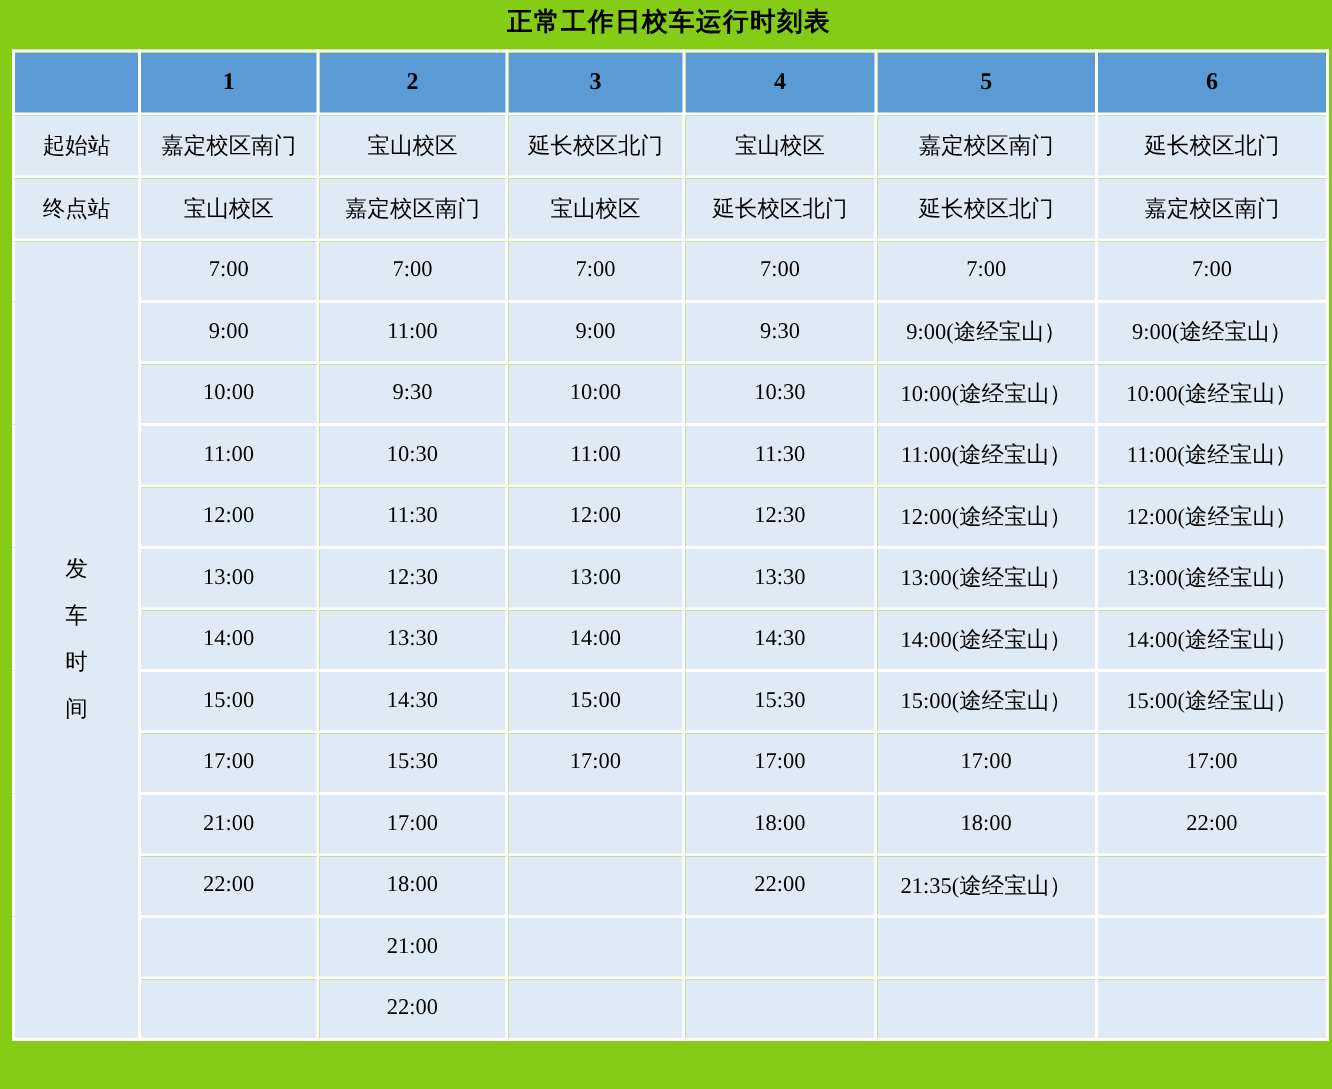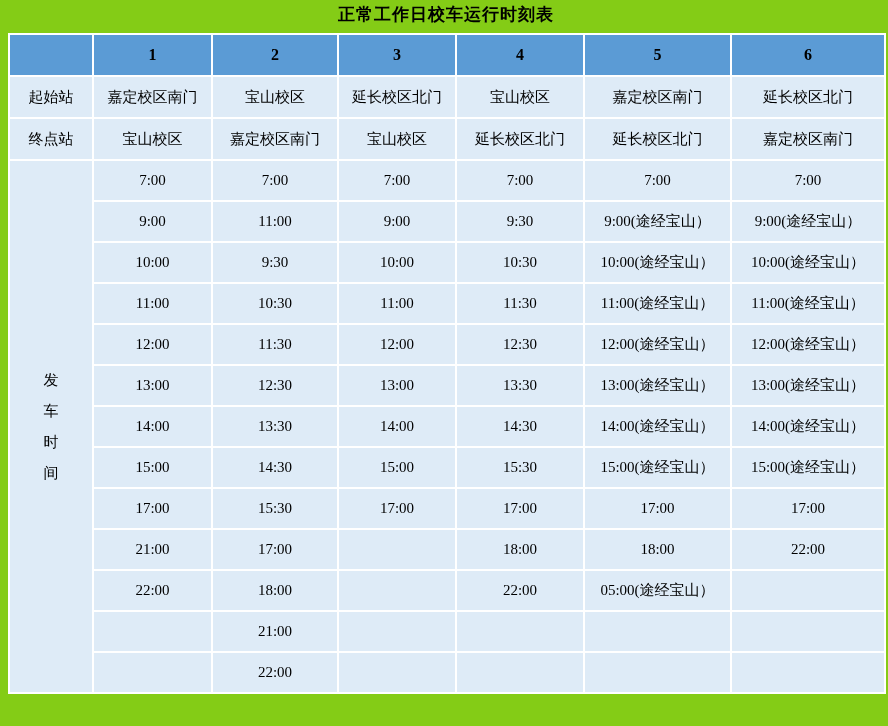--- a/index.html
+++ b/index.html
@@ -165,21 +165,21 @@
           <td></td>
           <td>18:00</td>
           <td>18:00</td>
           <td>22:00</td>
         </tr>
         <tr class="time-row">
           <td>22:00</td>
           <td>18:00</td>
           <td></td>
           <td>22:00</td>
-          <td>05:00(途经宝山）</td>
+          <td>21:35(途经宝山）</td>
           <td></td>
         </tr>
         <tr class="time-row">
           <td></td>
           <td>21:00</td>
           <td></td>
           <td></td>
           <td></td>
           <td></td>
         </tr>

